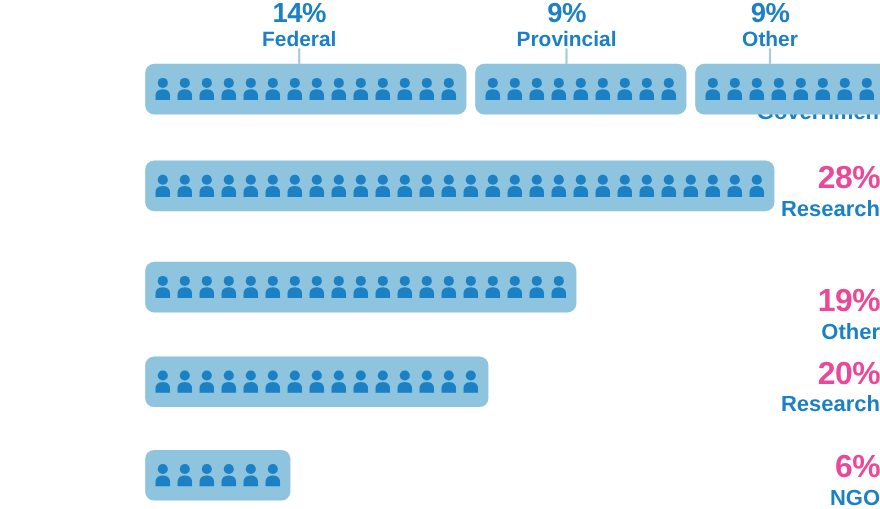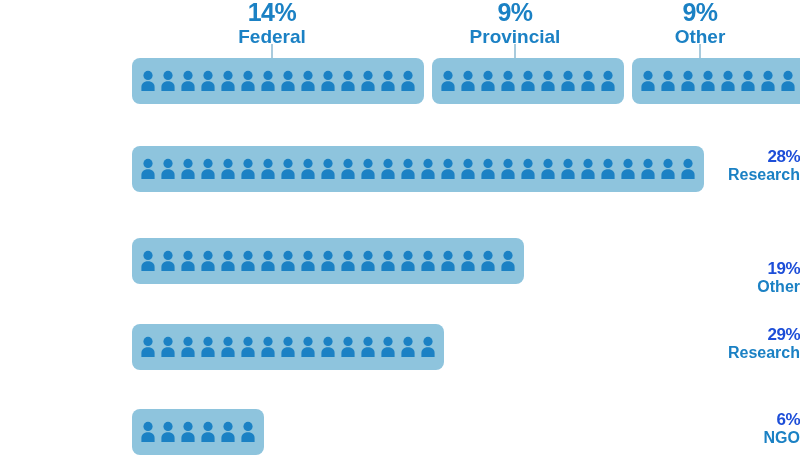--- a/index.html
+++ b/index.html
@@ -69,29 +69,29 @@
   .row-label {
     position: absolute;
     right: 0;
     top: 0;
     width: 112px;
     text-align: right;
     white-space: nowrap;
   }
   .row-pct {
     display: block;
-    font-size: 17px;
+    font-size: 29px;
     font-weight: bold;
-    color: #1d4ed8;
+    color: #ec4899;
     line-height: 1.02;
     letter-spacing: -0.5px;
   }
   .row-name {
     display: block;
-    font-size: 16px;
+    font-size: 20px;
     font-weight: bold;
     color: #1b81c4;
     line-height: 1.15;
     margin-top: 1px;
   }
 
   .segments {
     position: absolute;
     top: 0;
     left: 132px;
@@ -646,21 +646,21 @@
               <svg width="20" height="24" viewBox="0 0 20 24" xmlns="http://www.w3.org/2000/svg">
                 <circle cx="10" cy="6.4" r="4.6" fill="#1b81c4"></circle>
                 <path d="M10 12.2c-4.3 0-6.6 2.5-6.6 5.7V22h13.2v-4.1c0-3.2-2.3-5.7-6.6-5.7z" fill="#1b81c4"></path>
               </svg>
             </span>
           </div>
         </div>
       </div>
       <div class="row" style="top: 324px;">
         <div class="row-label" style="top: 2px;">
-          <span class="row-pct">29%</span>
+          <span class="row-pct">20%</span>
           <span class="row-name">Research</span>
         </div>
         <div class="segments">
           <div class="segment" style="background: rgb(142, 196, 221);">
             <span class="person-icon">
               <svg width="20" height="24" viewBox="0 0 20 24" xmlns="http://www.w3.org/2000/svg">
                 <circle cx="10" cy="6.4" r="4.6" fill="#1b81c4"></circle>
                 <path d="M10 12.2c-4.3 0-6.6 2.5-6.6 5.7V22h13.2v-4.1c0-3.2-2.3-5.7-6.6-5.7z" fill="#1b81c4"></path>
               </svg>
             </span>

